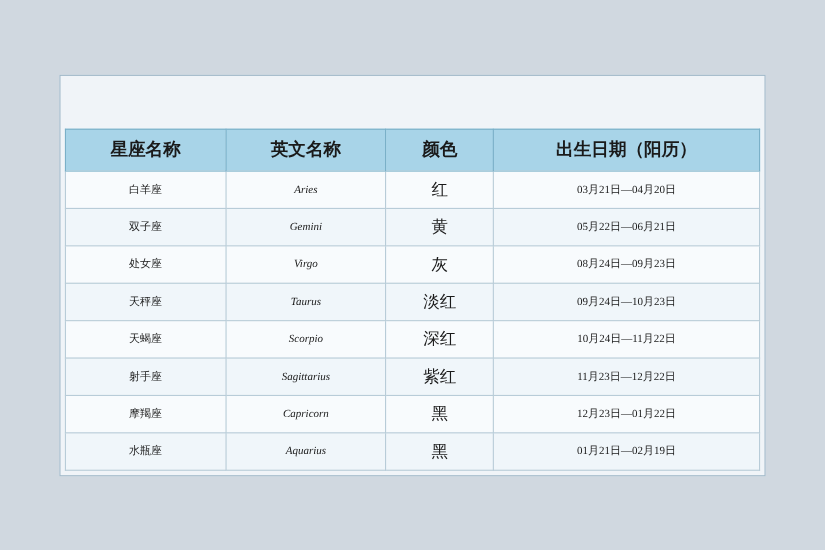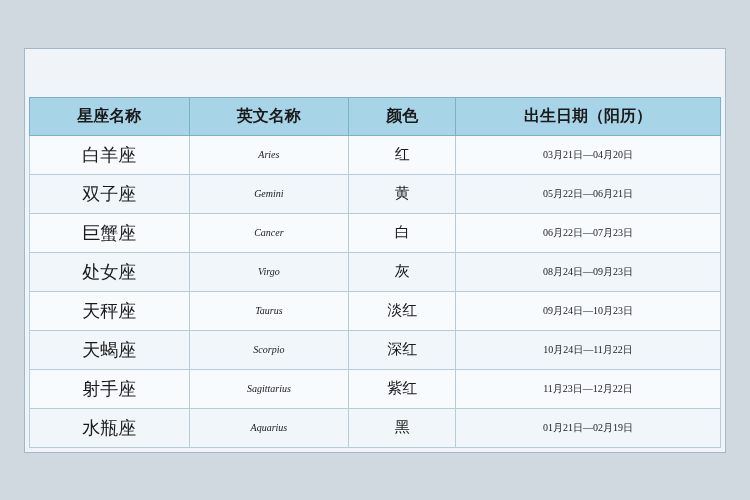--- a/index.html
+++ b/index.html
@@ -19,21 +19,21 @@
     }
 
     .table-container {
       background-color: #f0f4f8;
       border: 1px solid #a0b8c8;
       padding: 4px;
     }
 
     table {
       border-collapse: collapse;
-      width: 692px;
+      width: 632px;
       margin-top: 44px;
     }
 
     thead tr {
       background-color: #a8d4e8;
     }
 
     thead th {
       border: 1px solid #7ab0c8;
       padding: 8px 16px;
@@ -53,21 +53,21 @@
 
     tbody td {
       border: 1px solid #b8ccd8;
       padding: 7px 16px;
       text-align: center;
       font-size: 15px;
       color: #1a1a1a;
     }
 
     td.chinese-name {
-      font-size: 18px;
+      font-size: 10px;
     }
 
     td.english-name {
       font-size: 10px;
       font-style: italic;
     }
 
     td.color-col {
       font-size: 15px;
     }
@@ -97,26 +97,20 @@
           <td class="color-col">红</td>
           <td class="date-col">03月21日—04月20日</td>
         </tr>
         <tr>
           <td class="chinese-name">双子座</td>
           <td class="english-name">Gemini</td>
           <td class="color-col">黄</td>
           <td class="date-col">05月22日—06月21日</td>
         </tr>
         <tr>
-          <td class="chinese-name">巨蟹座</td>
-          <td class="english-name">Cancer</td>
-          <td class="color-col">白</td>
-          <td class="date-col">06月22日—07月23日</td>
-        </tr>
-        <tr>
           <td class="chinese-name">处女座</td>
           <td class="english-name">Virgo</td>
           <td class="color-col">灰</td>
           <td class="date-col">08月24日—09月23日</td>
         </tr>
         <tr>
           <td class="chinese-name">天秤座</td>
           <td class="english-name">Taurus</td>
           <td class="color-col">淡红</td>
           <td class="date-col">09月24日—10月23日</td>
@@ -127,20 +121,26 @@
           <td class="color-col">深红</td>
           <td class="date-col">10月24日—11月22日</td>
         </tr>
         <tr>
           <td class="chinese-name">射手座</td>
           <td class="english-name">Sagittarius</td>
           <td class="color-col">紫红</td>
           <td class="date-col">11月23日—12月22日</td>
         </tr>
         <tr>
+          <td class="chinese-name">摩羯座</td>
+          <td class="english-name">Capricorn</td>
+          <td class="color-col">黑</td>
+          <td class="date-col">12月23日—01月22日</td>
+        </tr>
+        <tr>
           <td class="chinese-name">水瓶座</td>
           <td class="english-name">Aquarius</td>
           <td class="color-col">黑</td>
           <td class="date-col">01月21日—02月19日</td>
         </tr>
       </tbody>
   </table>
 </div>
 
 </body></html>

